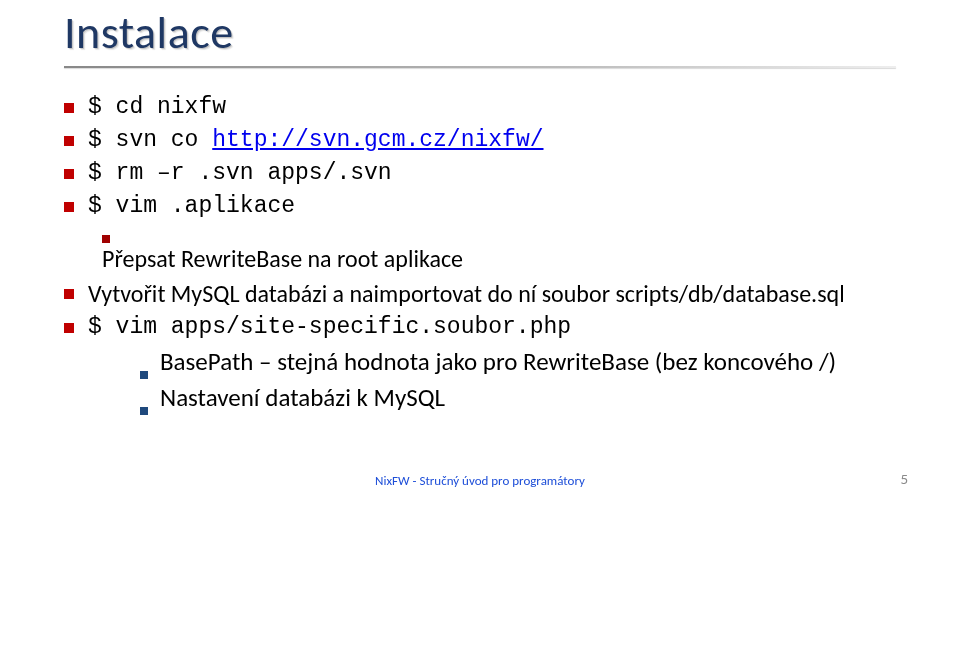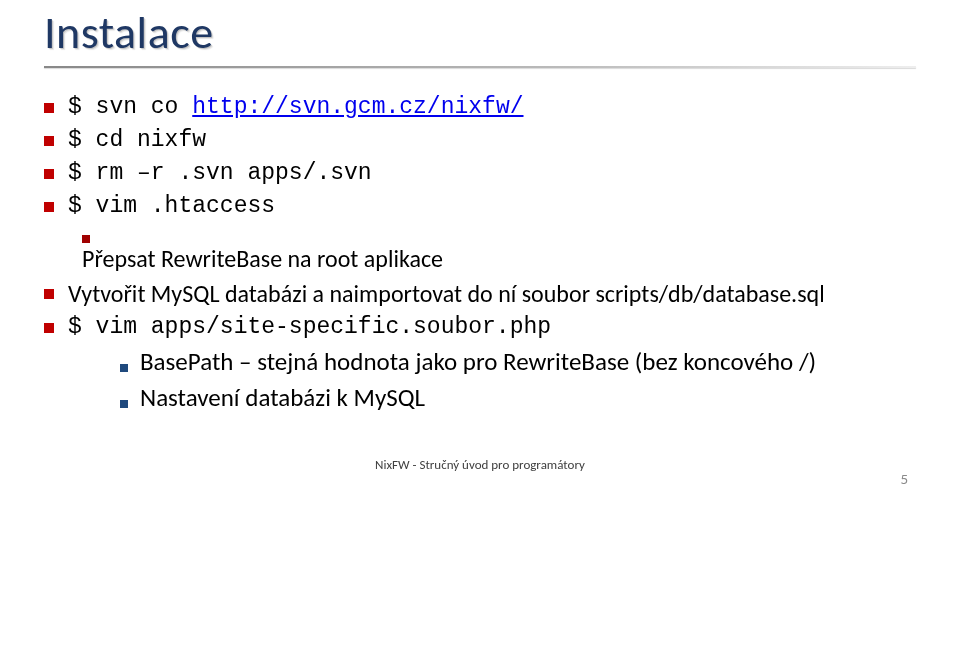--- a/index.html
+++ b/index.html
@@ -7,21 +7,21 @@
     width: 960px;
     height: 653px;
     background: #fff;
     font-family: Calibri, "Segoe UI", Arial, sans-serif;
     position: relative;
     overflow: hidden;
   }
   .slide {
     width: 960px;
     height: 502px;
-    padding: 0 44px;
+    padding: 0 64px;
     position: relative;
   }
   .title {
     font-size: 46px;
     color: #1f3864;
     font-weight: normal;
     padding-top: 4px;
     padding-bottom: 6px;
     text-shadow: 1px 1px 0 rgba(0,0,0,0.15), 2px 2px 1px rgba(0,0,0,0.1);
     letter-spacing: 0.5px;
@@ -60,21 +60,21 @@
   .bullet-l2 .marker {
     width: 8px;
     height: 8px;
     background: #a00000;
     flex-shrink: 0;
     margin-top: 11px;
     margin-right: 12px;
   }
   .bullet-l3 {
     display: flex;
-    align-items: center;
+    align-items: flex-end;
     margin-left: 76px;
     margin-bottom: 2px;
   }
   .bullet-l3 .marker {
     width: 8px;
     height: 8px;
     background: #1f497d;
     flex-shrink: 0;
     margin-top: 12px;
     margin-right: 12px;
@@ -82,28 +82,28 @@
   .mono {
     font-family: Consolas, "Courier New", monospace;
     font-size: 23px;
   }
   .link {
     color: #0000ee;
     text-decoration: underline;
   }
   .footer {
     position: absolute;
-    bottom: 30px;
+    bottom: 14px;
     left: 0;
     right: 0;
     display: flex;
     justify-content: center;
     align-items: center;
     font-size: 13px;
-    color: #404040;
+    color: #1d4ed8;
   }
   .page-num {
     position: absolute;
     right: 52px;
     bottom: 14px;
     font-size: 15px;
     color: #8a8a8a;
   }
   .line-text { flex: 1; }
   .l3text { font-size: 25px; }
@@ -113,39 +113,39 @@
 
 <div class="slide">
 
   <div class="title">Instalace</div>
   <div class="underline"></div>
 
   <div class="content">
 
     <div class="bullet-l1">
       <div class="marker"></div>
-      <div class="line-text mono">
-        <span>$ svn co </span><span class="link">http://svn.gcm.cz/nixfw/</span>
-      </div>
+      <div class="line-text mono">$ cd nixfw</div>
     </div>
 
     <div class="bullet-l1">
       <div class="marker"></div>
-      <div class="line-text mono">$ cd nixfw</div>
+      <div class="line-text mono">
+        <span>$ svn co </span><span class="link">http://svn.gcm.cz/nixfw/</span>
+      </div>
     </div>
 
     <div class="bullet-l1">
       <div class="marker"></div>
       <div class="line-text mono">$ rm –r .svn apps/.svn</div>
     </div>
 
 
     <div class="bullet-l1">
       <div class="marker"></div>
-      <div class="line-text mono">$ vim .htaccess</div>
+      <div class="line-text mono">$ vim .aplikace</div>
     </div>
 
     <div class="bullet-l2">
       <div class="marker"></div>
       <div class="line-text">Přepsat RewriteBase na root aplikace</div>
     </div>
 
 
     <div class="bullet-l1">
       <div class="marker"></div>

